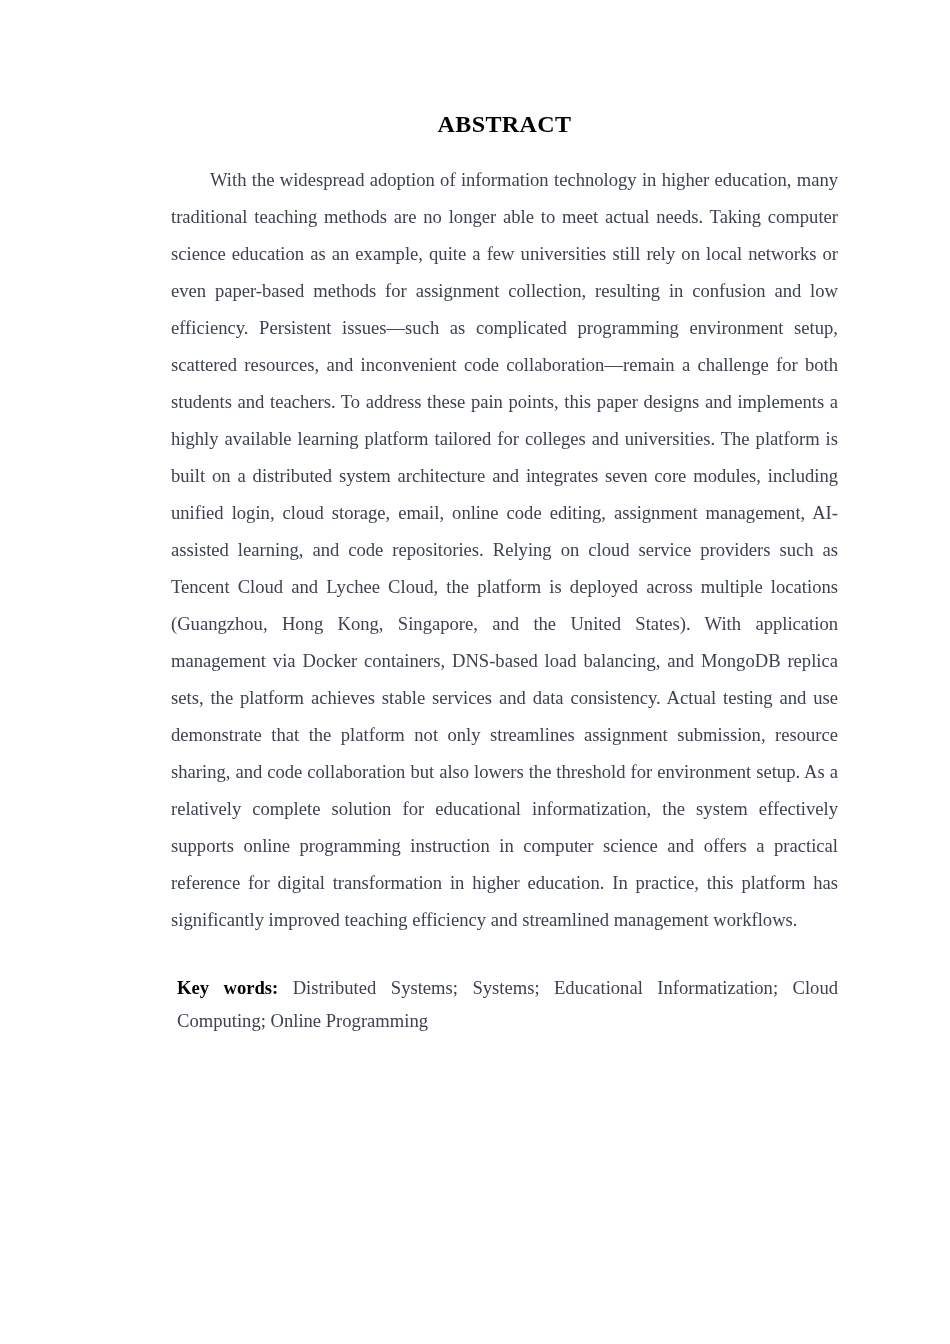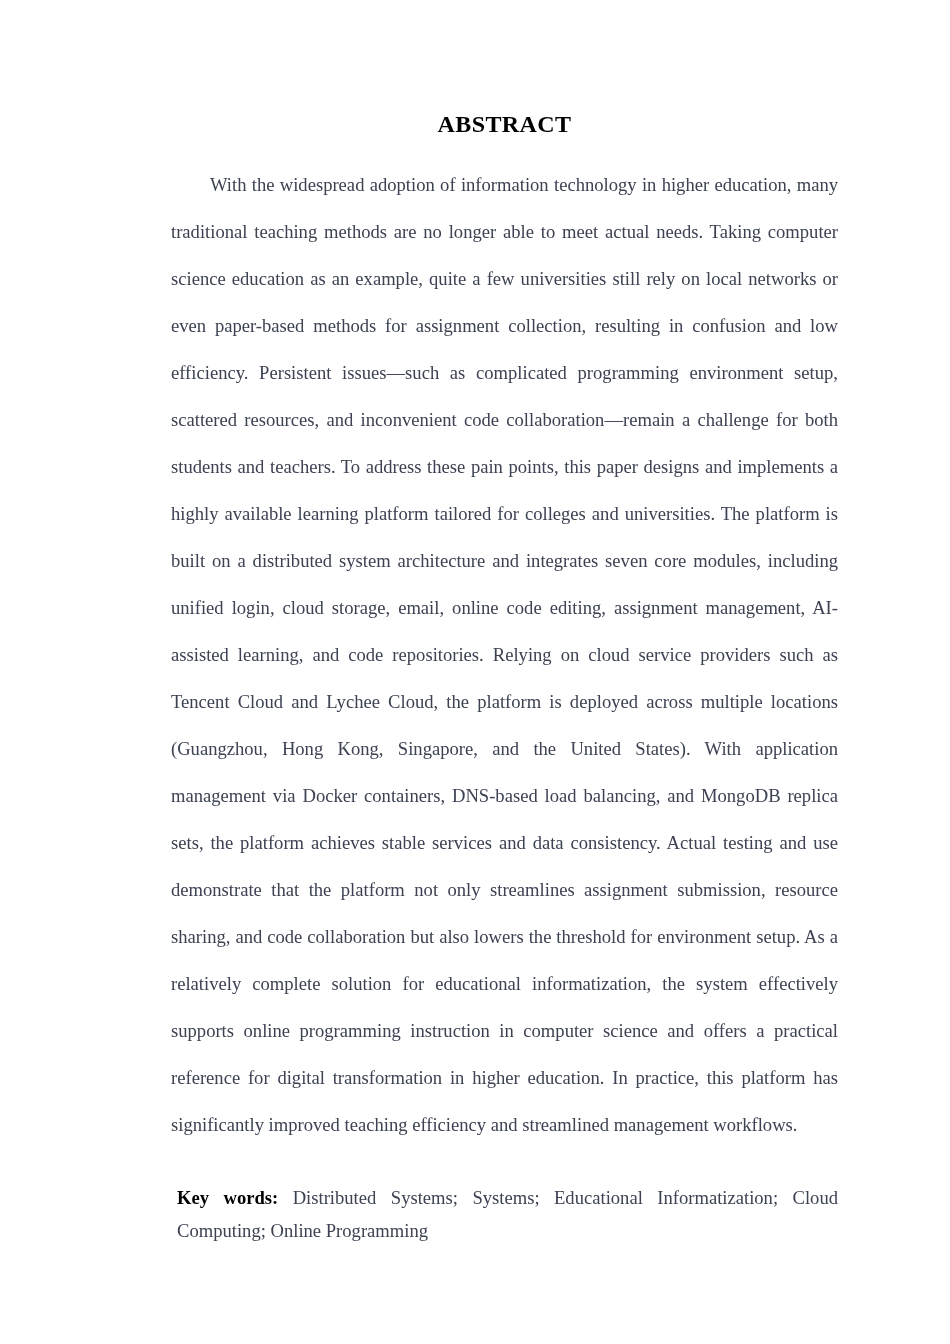--- a/index.html
+++ b/index.html
@@ -37,21 +37,21 @@
     color: #000000;
     text-align: center;
     letter-spacing: 0.4px;
     margin: 0 0 22px 0;
     line-height: 1.2;
   }
 
   .abstract-body {
     font-family: "Liberation Serif", "DejaVu Serif", serif;
     font-size: 18.6px;
-    line-height: 47px;
+    line-height: 37px;
     color: #3c4252;
     text-align: justify;
     text-justify: inter-word;
     text-indent: 39px;
     margin: 0;
     hyphens: none;
     word-spacing: 0px;
   }
 
   .keywords-block {

